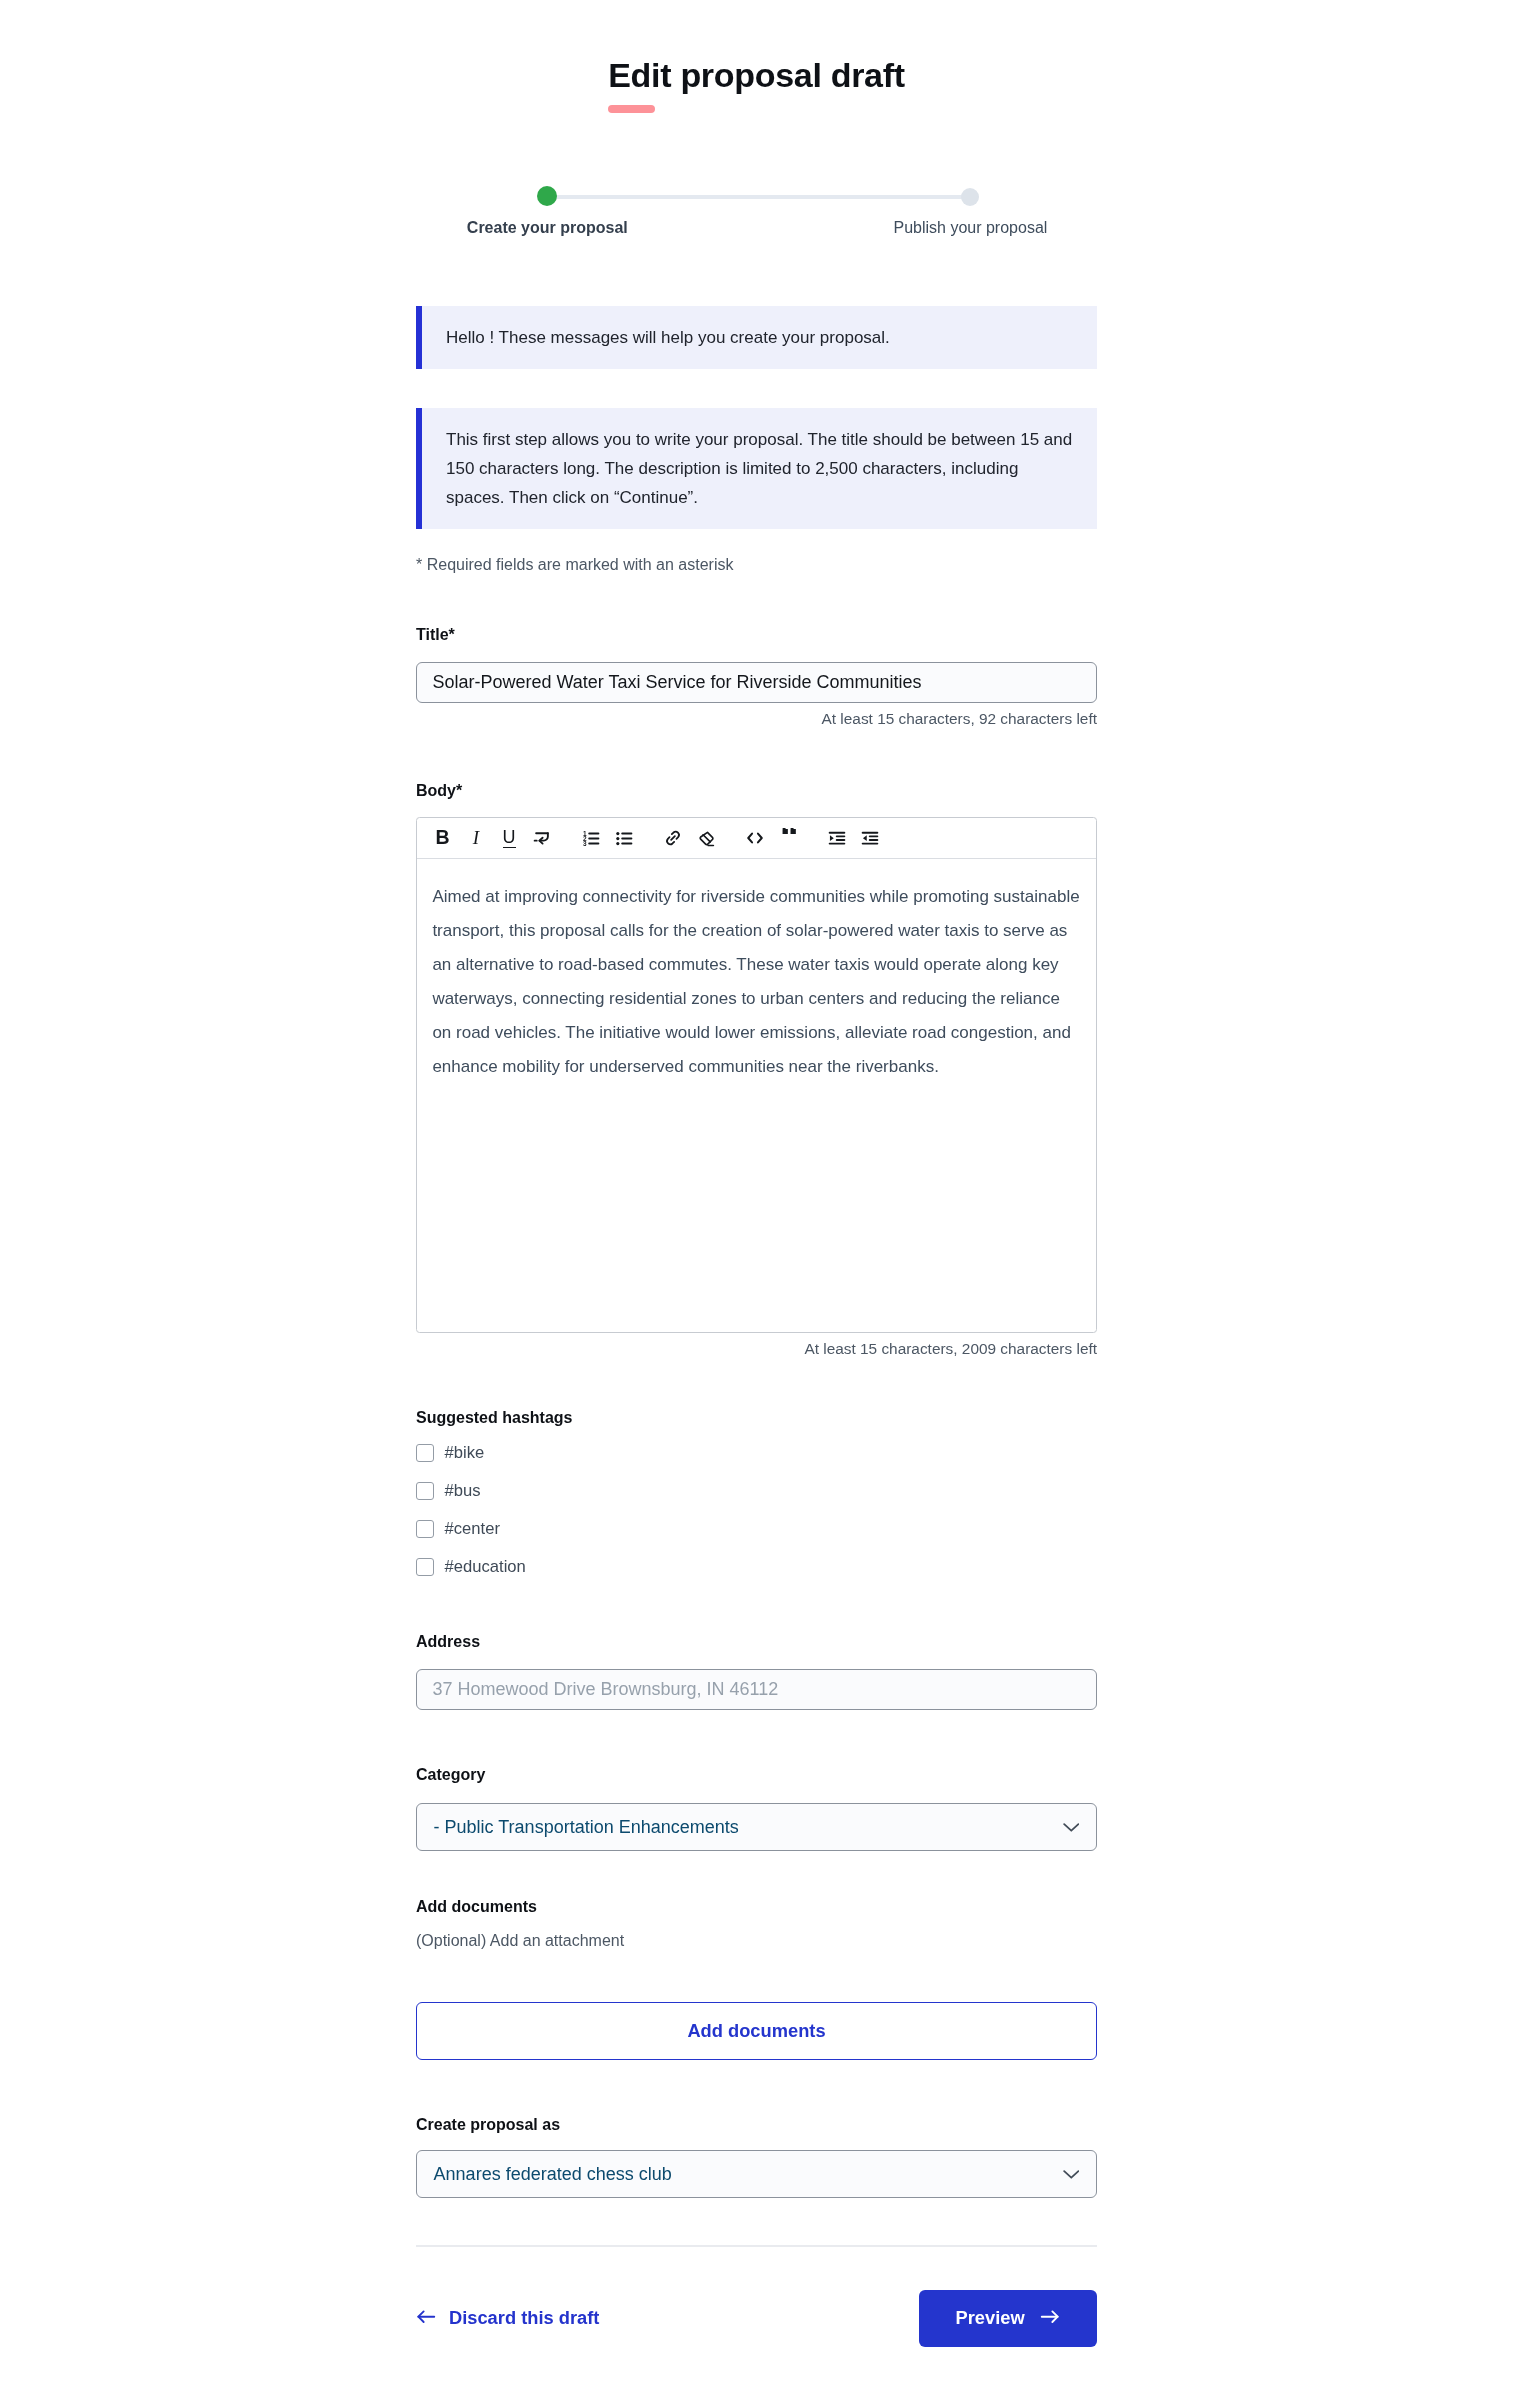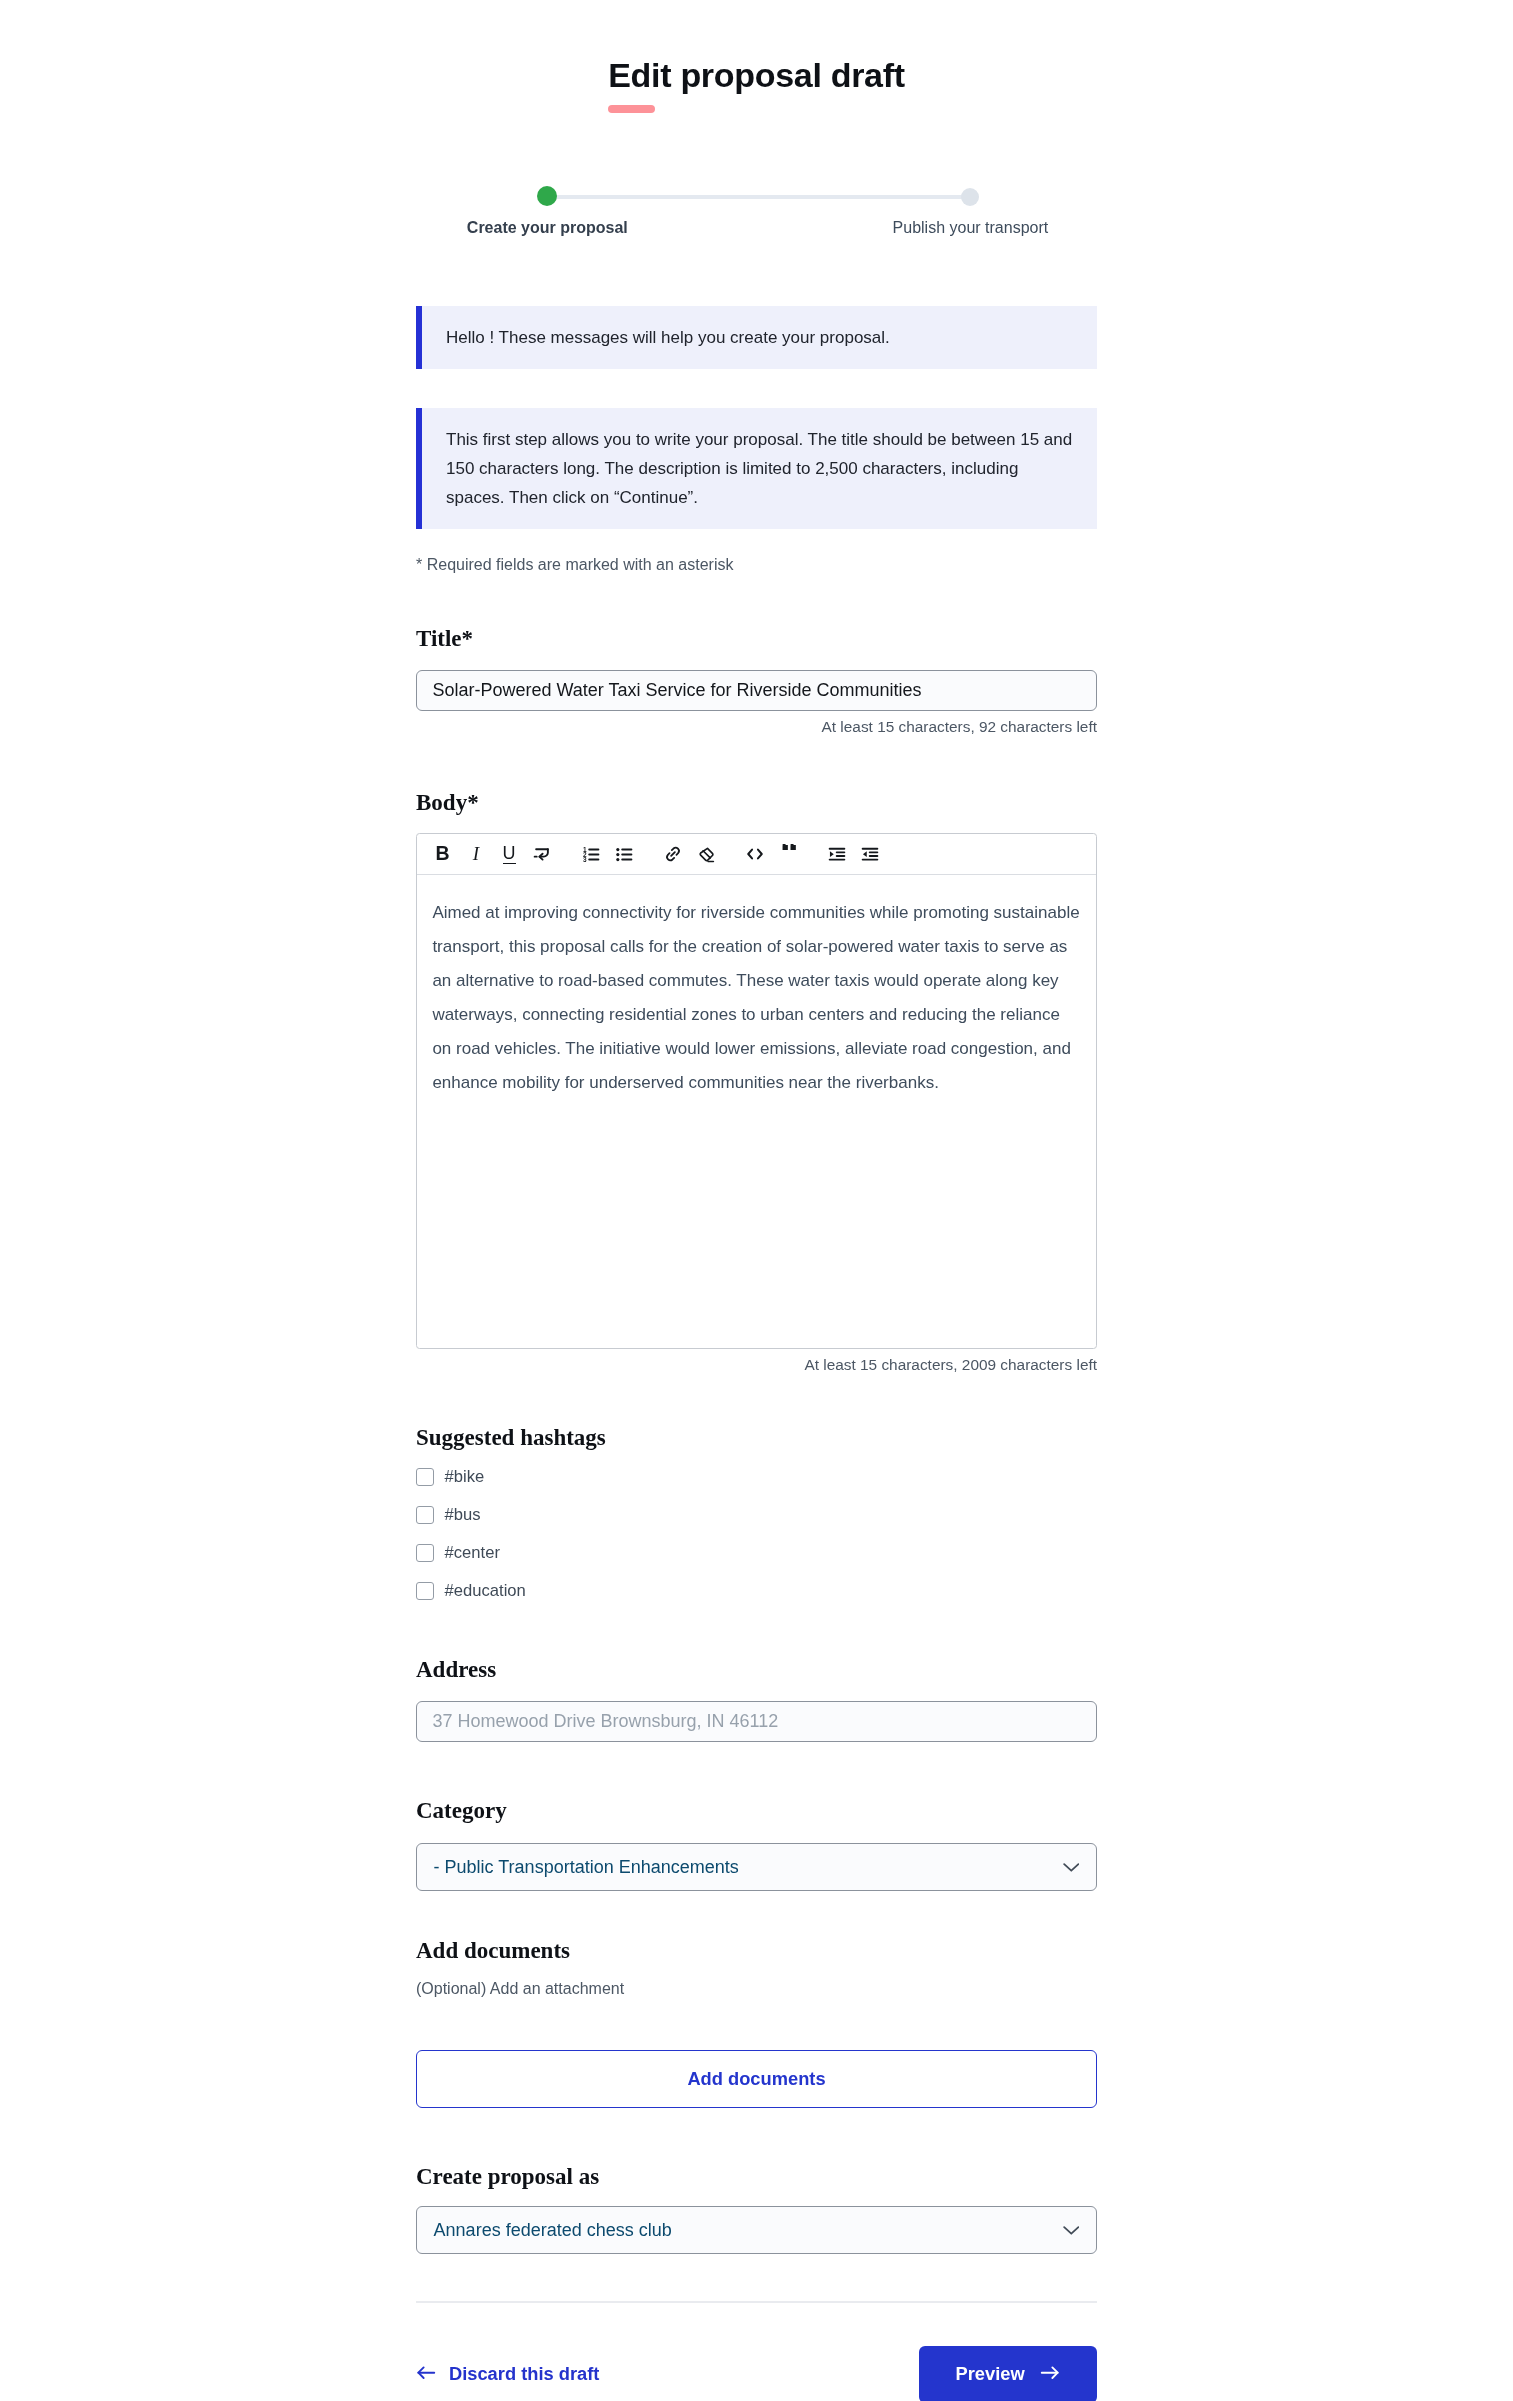--- a/index.html
+++ b/index.html
@@ -27,21 +27,21 @@
   .step-label.second { right: 13.6px; transform: translateX(50%); color: #3e4c5c; }
 
   
   .msg { background: #eef0fb; border-left: 6px solid #2531d5; padding: 17px 24px; font-size: 17px; line-height: 29px; color: #20242d; }
   .msg.m1 { margin-top: 66px; }
   .msg.m2 { margin-top: 39px; }
 
   .req-note { margin-top: 27px; font-size: 16px; color: #4c5764; }
 
   
-  .field-label { font-size: 23px; font-weight: 700; color: #0e1116; font-family: Liberation Serif, serif; }
+  .field-label { font-size: 16px; font-weight: 700; color: #0e1116; }
   .mt-title { margin-top: 52px; } .mt-body { margin-top: 54px; } .mt-hash { margin-top: 51px; }
   .mt-addr { margin-top: 56px; } .mt-cat { margin-top: 56px; } .mt-docs { margin-top: 47px; } .mt-createas { margin-top: 56px; }
 
   .text-input {
     display: block; margin-top: 18px; width: 100%; height: 41px;
     border: 1.2px solid #8b929c; border-radius: 6px; background: #fafbfd;
     font-family: inherit; font-size: 18px; color: #14171c; padding: 0 15.4px; outline: none;
   }
   .text-input::placeholder { color: #97a1ac; opacity: 1; }
   .helper { margin-top: 7px; text-align: right; font-size: 15.4px; color: #4c5764; }
@@ -101,21 +101,21 @@
       <h1>Edit proposal draft</h1>
       <div class="accent-bar"></div>
     </div>
   </div>
 
   <div class="stepper">
     <div class="stepper-line"></div>
     <div class="dot-active"></div>
     <div class="dot-inactive"></div>
     <div class="step-label first">Create your proposal</div>
-    <div class="step-label second">Publish your transport</div>
+    <div class="step-label second">Publish your proposal</div>
   </div>
 
   <div class="msg m1">Hello ! These messages will help you create your proposal.</div>
   <div class="msg m2">This first step allows you to write your proposal. The title should be between 15 and 150 characters long. The description is limited to 2,500 characters, including spaces. Then click on “Continue”.</div>
 
   <div class="req-note">* Required fields are marked with an asterisk</div>
 
   <div class="field-label mt-title">Title*</div>
   <input class="text-input" type="text" value="Solar-Powered Water Taxi Service for Riverside Communities" style="">
   <div class="helper">At least 15 characters, 92 characters left</div>

